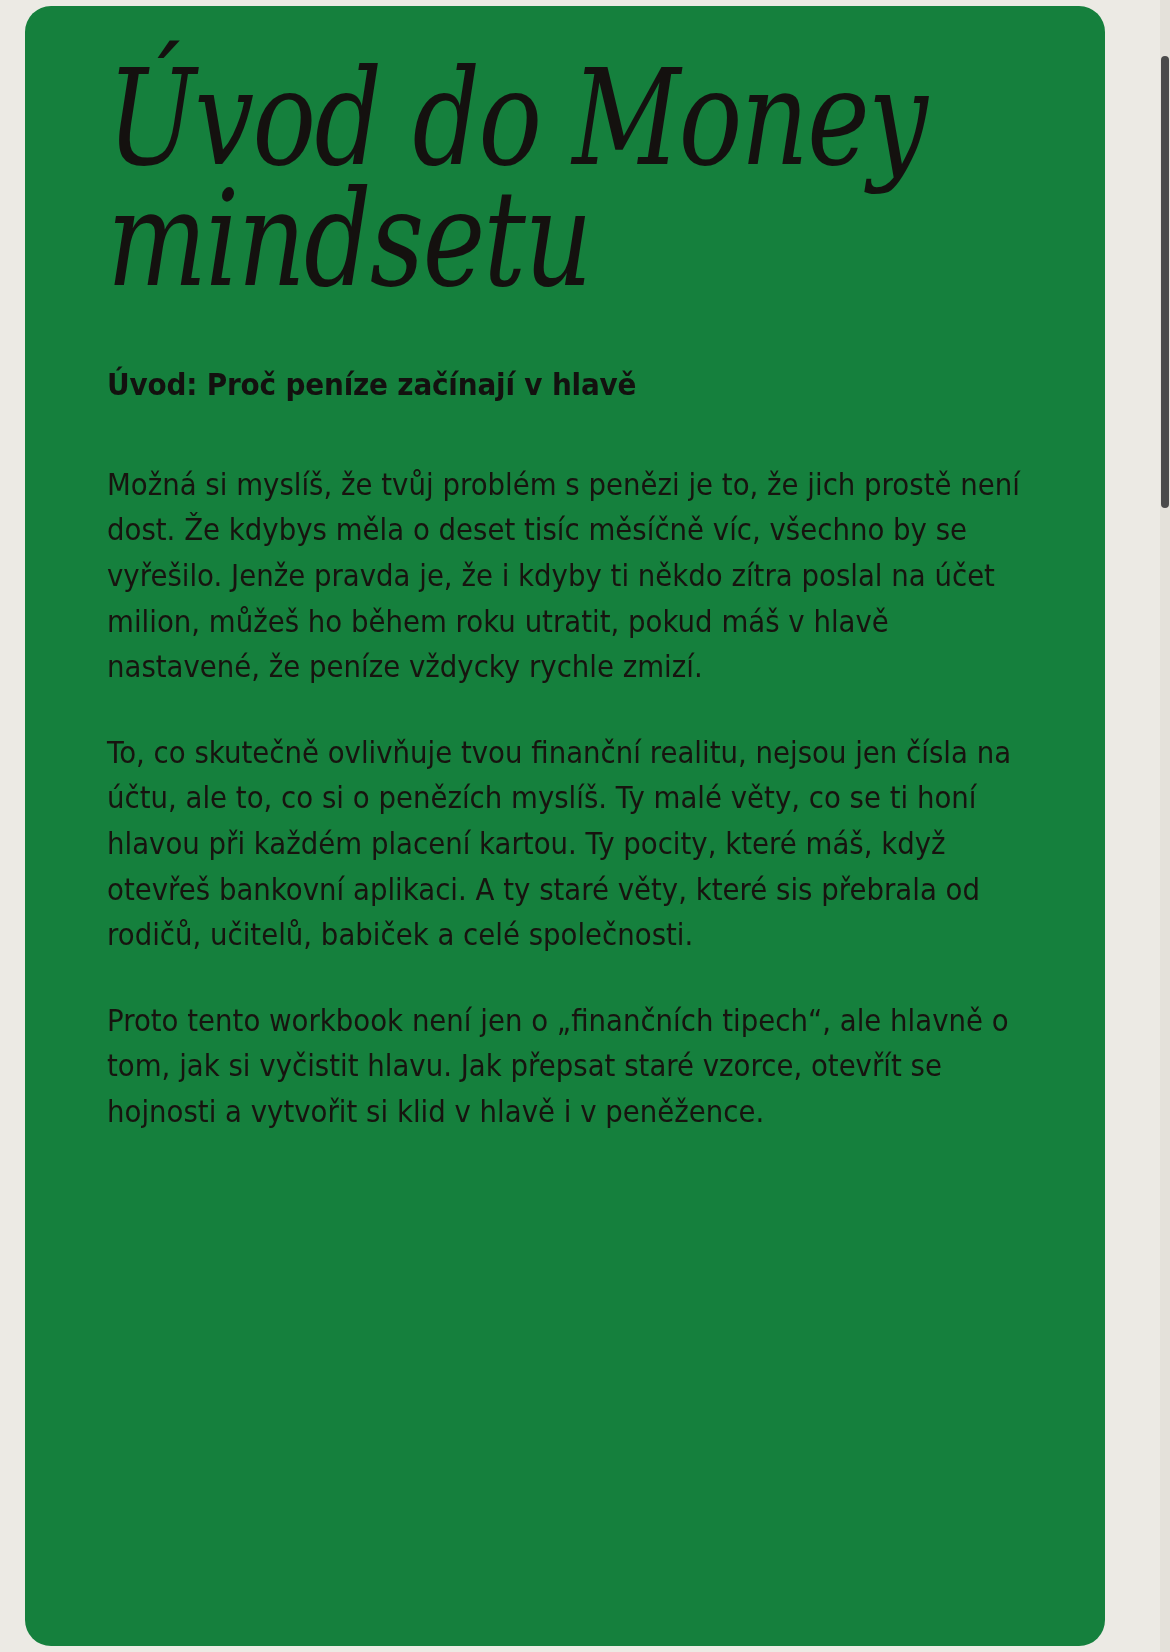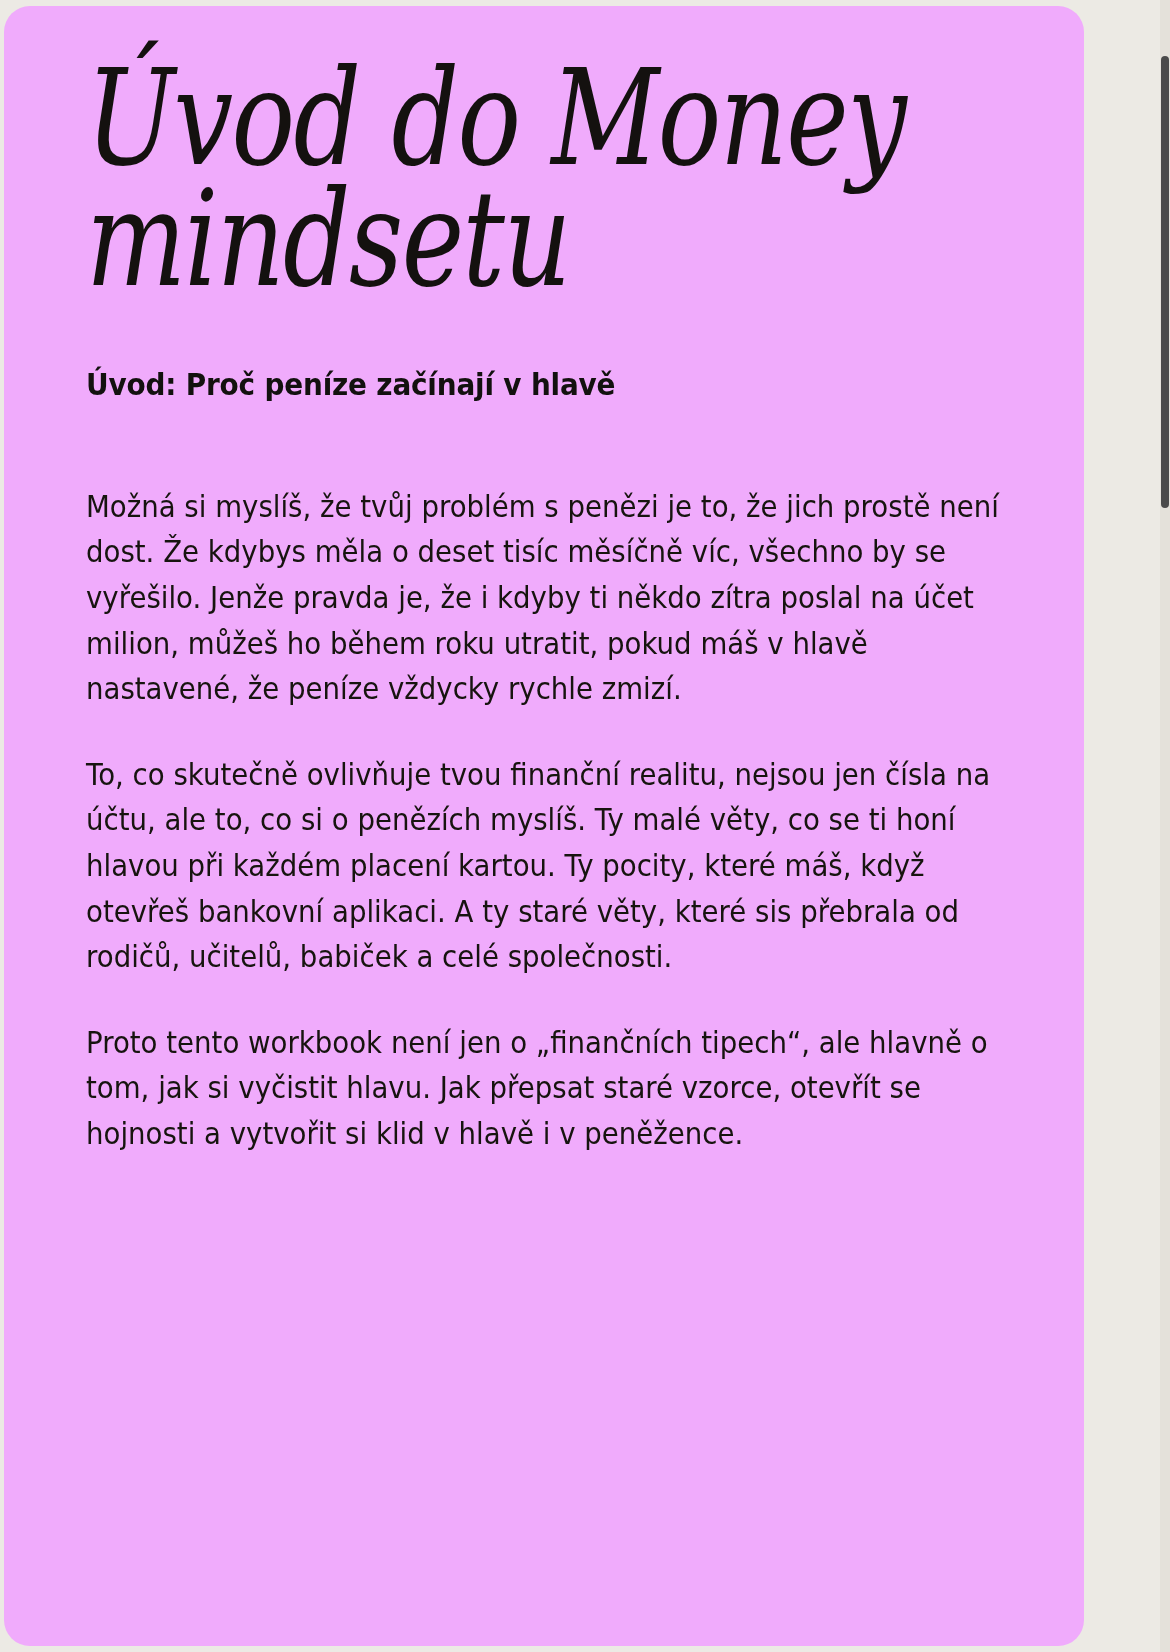--- a/index.html
+++ b/index.html
@@ -19,25 +19,25 @@
     position: relative;
     width: 1170px;
     height: 1652px;
     background: #eceae4;
     box-sizing: border-box;
   }
 
   
   .page {
     position: absolute;
-    left: 4px;
+    left: 25px;
     top: 6px;
     width: 1080px;
     height: 1640px;
-    background: #f0abfc;
+    background: #15803d;
     border-radius: 26px;
     box-sizing: border-box;
     overflow: hidden;
   }
 
   .page-inner {
     padding: 52px 76px 0 82px;
     box-sizing: border-box;
   }
 
@@ -83,21 +83,21 @@
     font-weight: 400;
     font-size: 30px;
     line-height: 1.52;
     color: #17140f;
     transform: scaleX(0.92);
     transform-origin: left top;
     width: 109%;
   }
   .body-copy + .body-copy { margin-top: 40px; }
 
-  .copy-block { margin-top: 80px; }
+  .copy-block { margin-top: 58px; }
 
   
   .scrollbar-track {
     position: absolute;
     top: 0;
     right: 0;
     width: 10px;
     height: 1652px;
     background: #e4e1da;
   }

